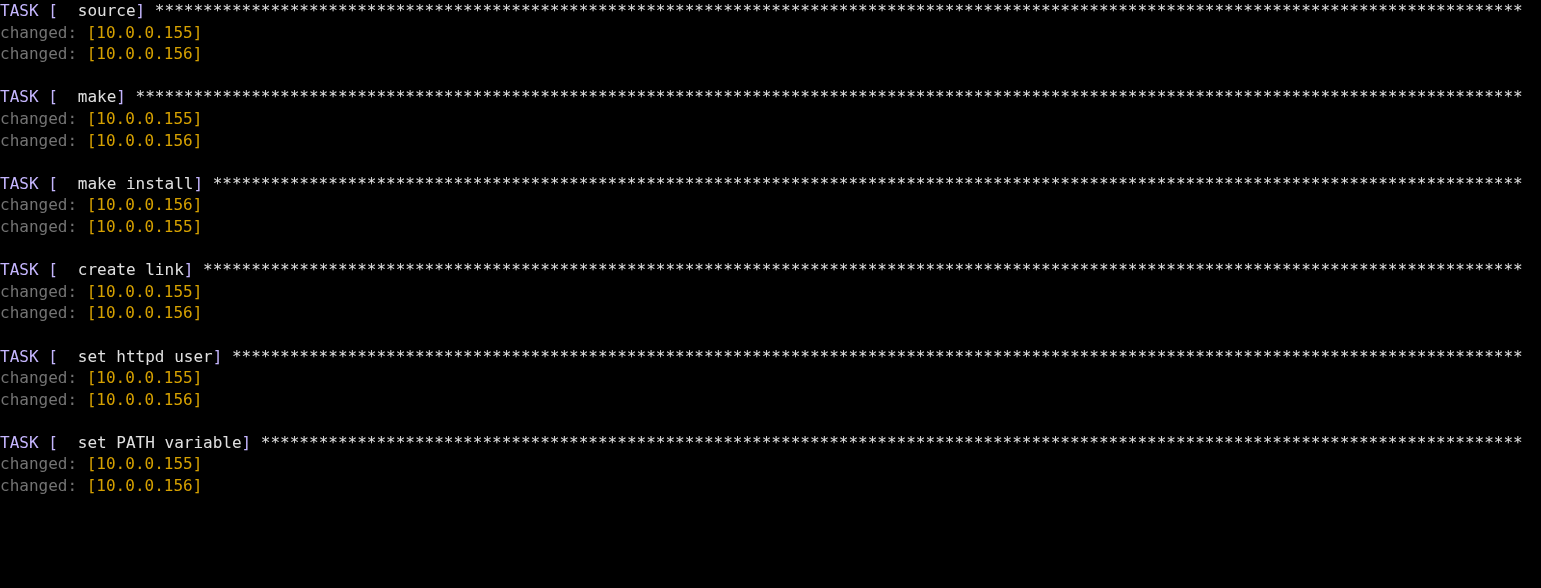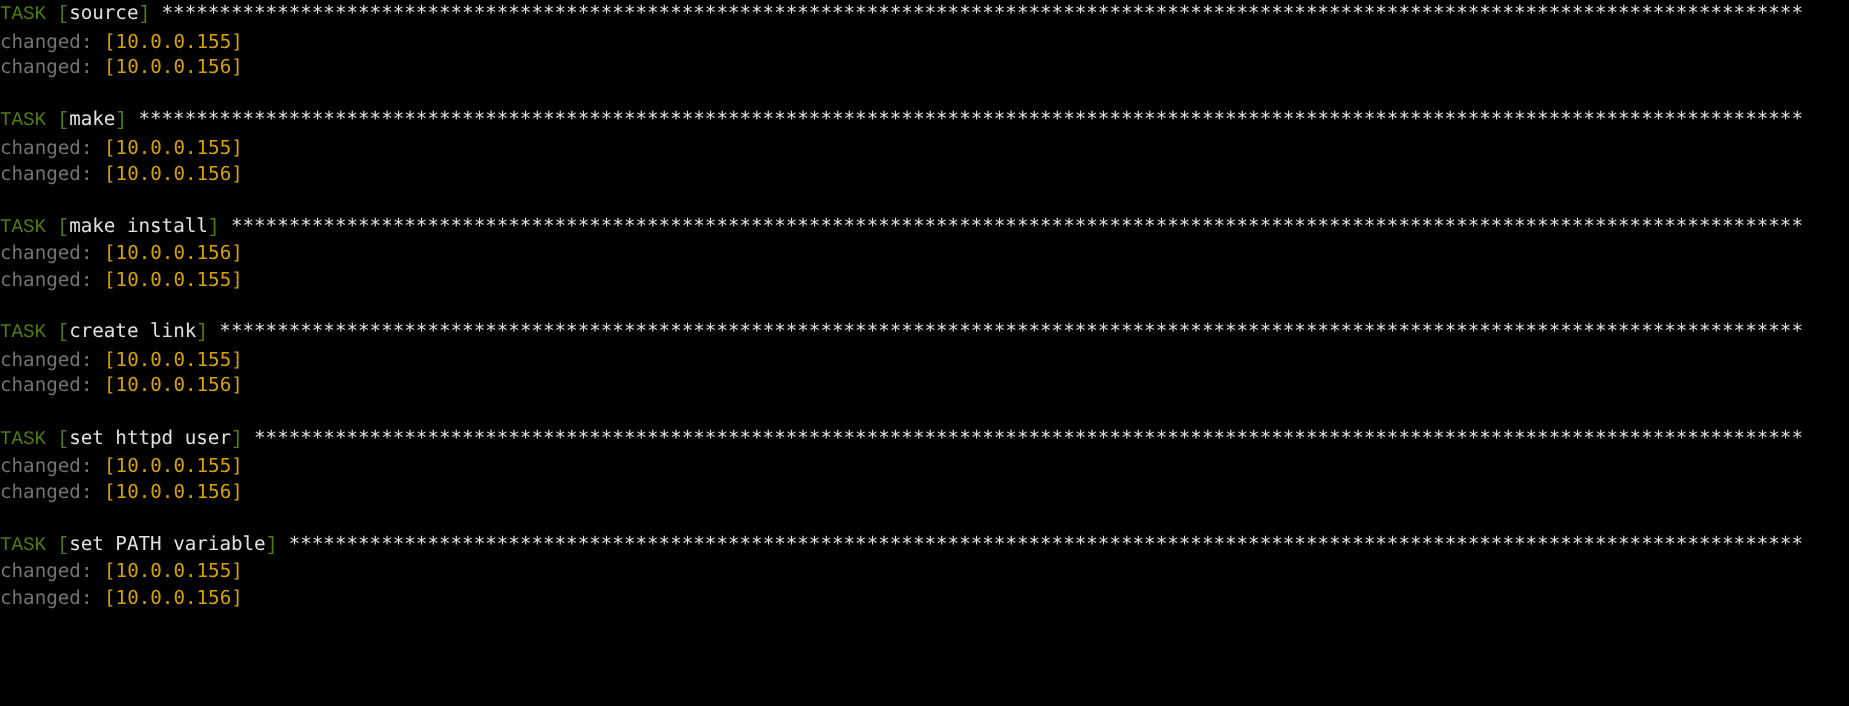--- a/index.html
+++ b/index.html
@@ -15,25 +15,25 @@
     overflow: hidden;
   }
   .terminal {
     white-space: pre;
     padding: 0;
   }
   .task-line {
     color: #e0e0e0;
   }
   .task-word {
-    color: #4d7c0f;
-    font-family: Liberation Mono, monospace;
+    color: #c4b5fd;
   }
   .task-name {
     color: #e0e0e0;
+    margin-left: 20px;
   }
   .stars {
     color: #e0e0e0;
   }
   .changed-line {
     color: #d6a100;
   }
   .changed-label {
     color: #737373;
   }

